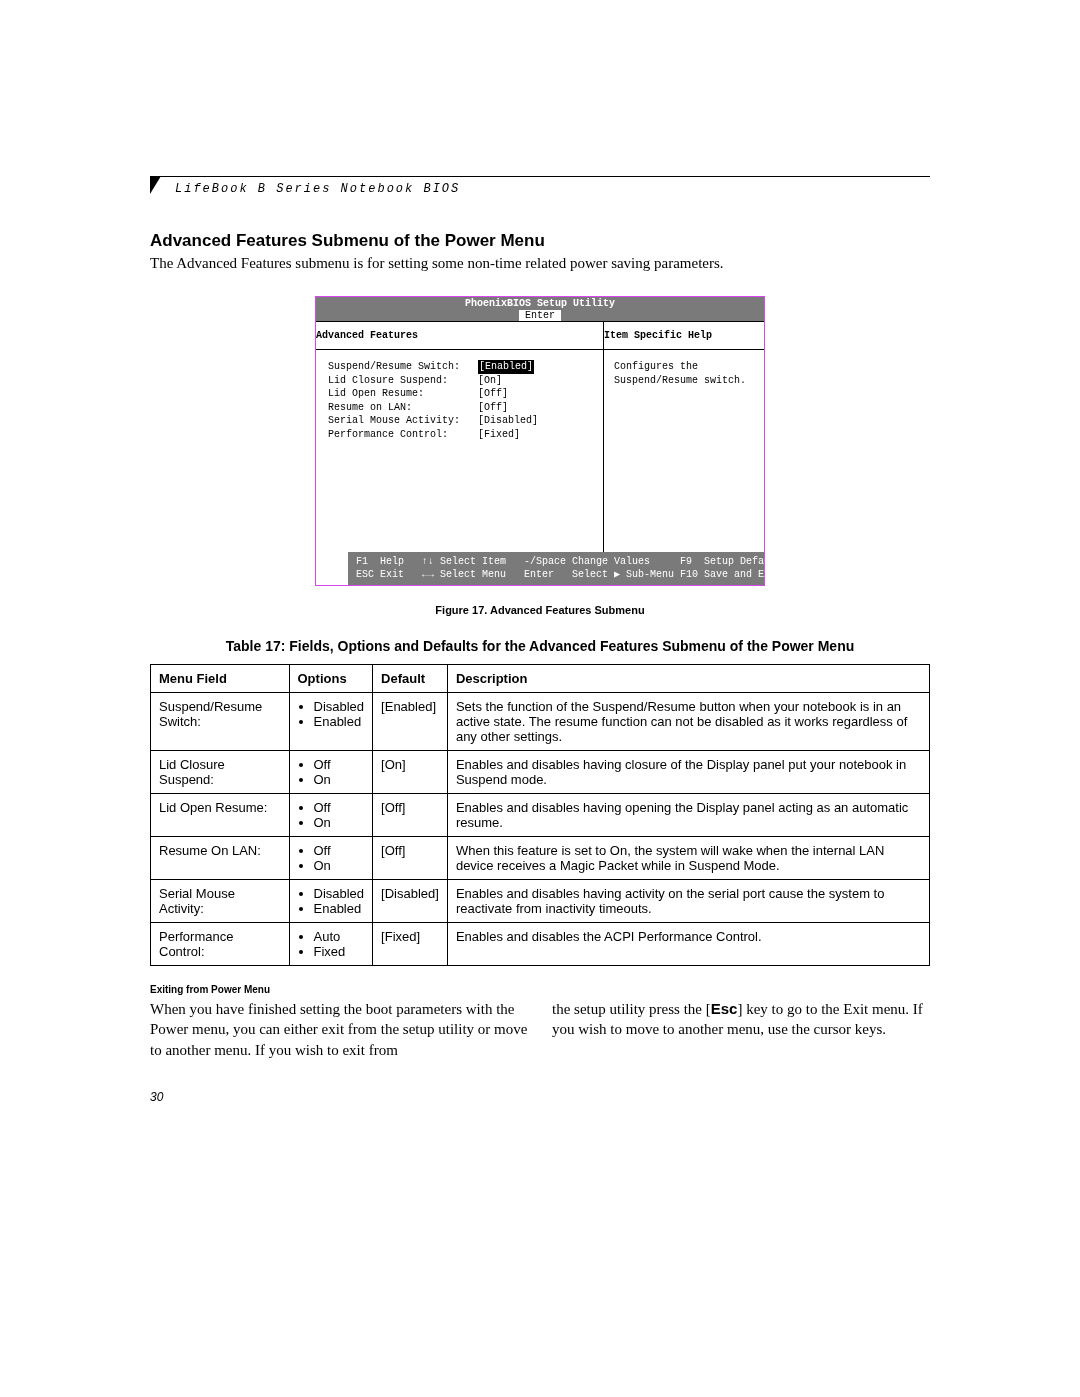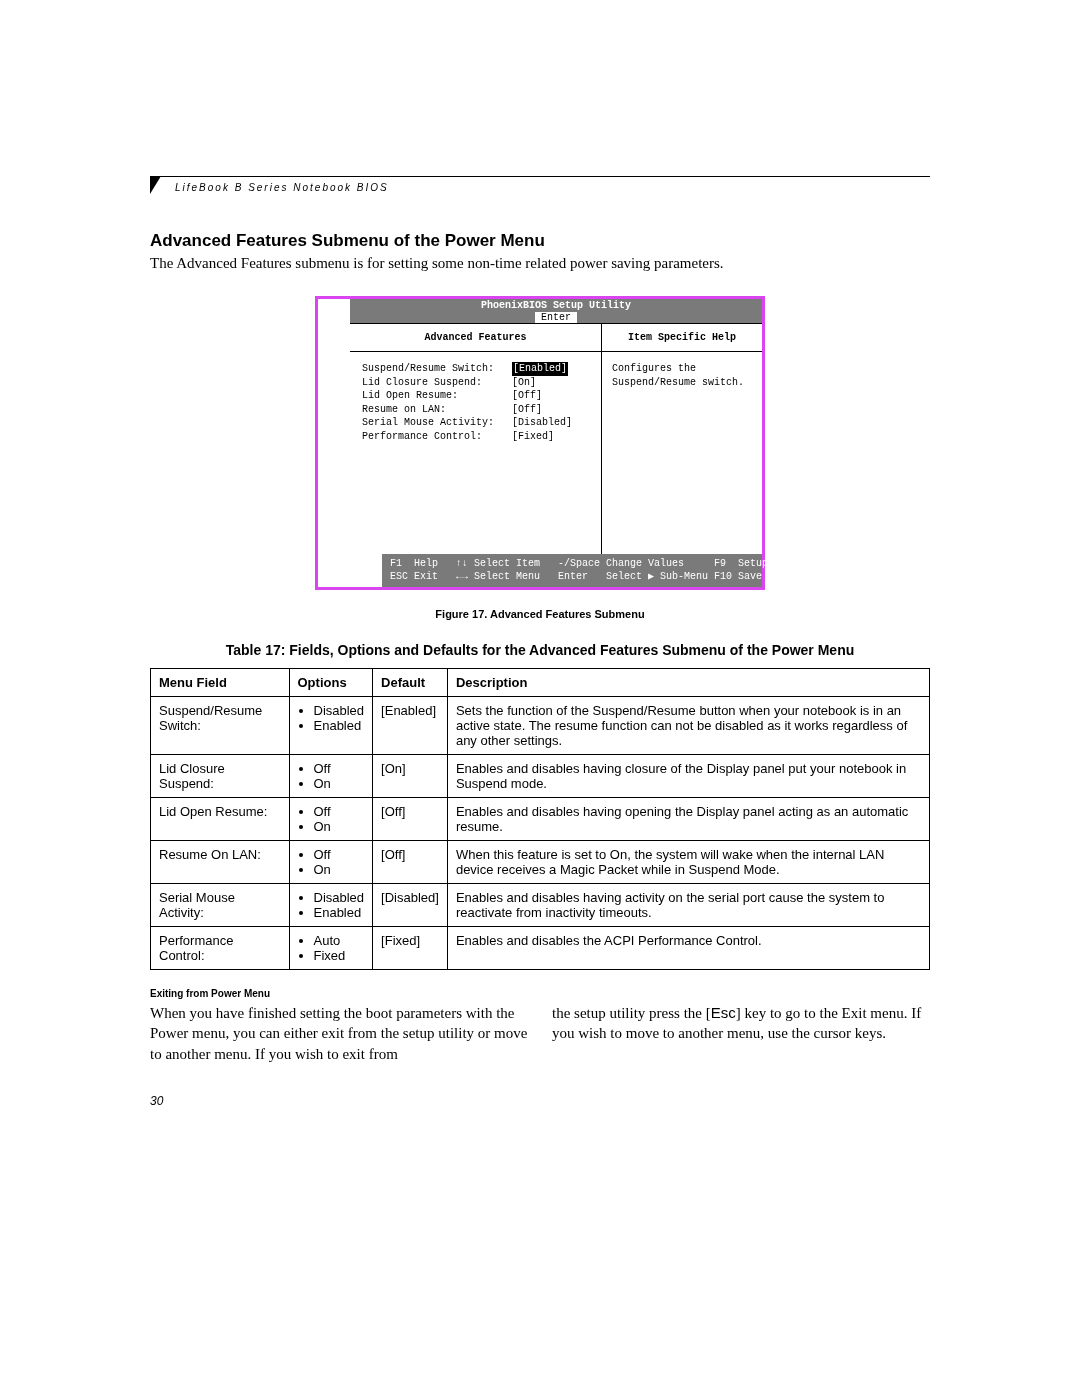--- a/index.html
+++ b/index.html
@@ -16,25 +16,26 @@
   }
   .header-line {
     position: absolute;
     top: 176px;
     left: 150px;
     right: 150px;
     border-top: 1px solid #000;
   }
   .running-head {
     font-style: italic;
-    font-size: 10px;
+    font-size: 12px;
     letter-spacing: 2px;
     position: absolute;
     top: 182px;
     left: 175px;
+    font-family: Liberation Mono, monospace;
   }
   .tab-marker {
     position: absolute;
     top: 176px;
     left: 150px;
     width: 0;
     height: 0;
     border-top: 18px solid #000;
     border-right: 11px solid transparent;
   }
@@ -50,22 +51,21 @@
     margin-bottom: 24px;
   }
   .bios-box {
     width: 450px;
     margin: 0 auto;
     font-family: "Courier New", monospace;
     font-size: 10px;
     color: #000;
   }
   .bios-outer {
-    border: 3px solid #d946ef;
-    padding-left: 32px;
+    border: 1px solid #d946ef;
   }
   .bios-title {
     background: #7a7a7a;
     color: #fff;
     text-align: center;
     font-weight: bold;
     padding: 1px 0;
   }
   .bios-menubar {
     background: #7a7a7a;
@@ -85,21 +85,20 @@
     border-top: 1px solid #000;
   }
   .bios-left {
     flex: 1;
     border-right: 1px solid #000;
   }
   .bios-right {
     width: 160px;
   }
   .bios-col-head {
-    text-align: center;
     font-weight: bold;
     padding: 8px 0;
     border-bottom: 1px solid #000;
   }
   .bios-items {
     padding: 10px 12px;
     line-height: 1.35;
   }
   .bios-item-row {
     display: flex;
@@ -170,21 +169,21 @@
     font-family: Georgia, "Times New Roman", serif;
     font-size: 15px;
     line-height: 1.35;
   }
   .two-col > div { flex: 1; }
   .page-num {
     font-style: italic;
     font-size: 12px;
     margin-top: 30px;
   }
-  .esc-key { font-weight: normal; font-family: Arial, sans-serif; margin-top: 22px; }
+  .esc-key { font-weight: bold; font-family: Arial, sans-serif; margin-top: 22px; }
 </style>
 </head>
 <body>
 
 <div class="page">
   <div class="header-line"></div>
   <div class="tab-marker"></div>
   <div class="running-head">LifeBook B Series Notebook BIOS</div>
 
   <div class="h1">Advanced Features Submenu of the Power Menu</div>

